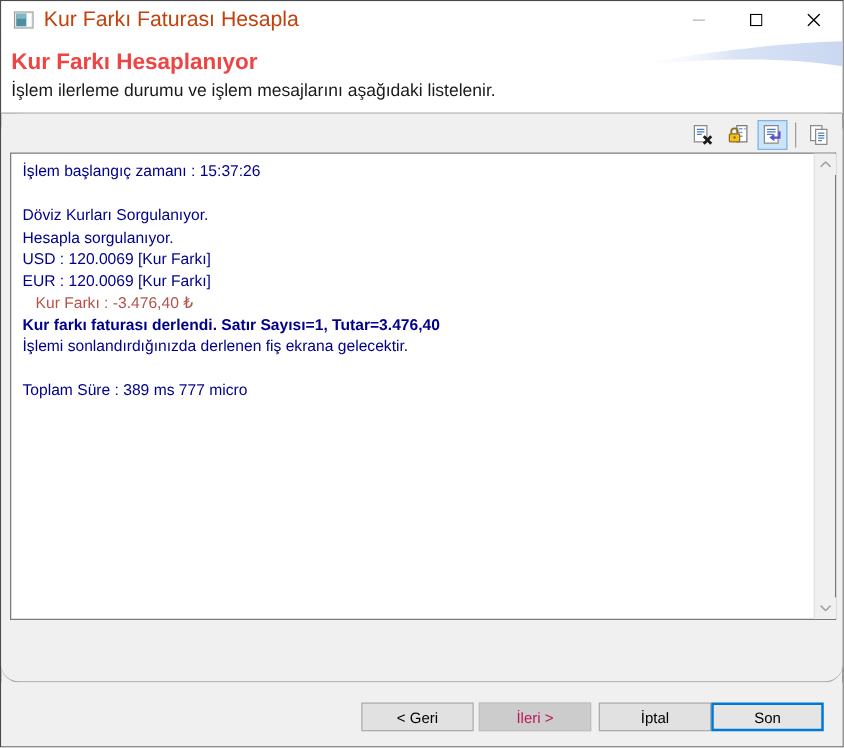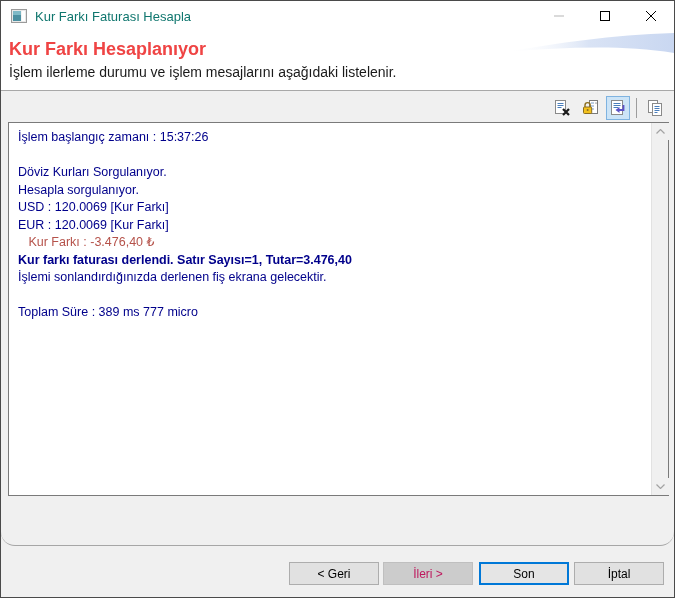--- a/index.html
+++ b/index.html
@@ -11,21 +11,21 @@
   .window {
     position:relative; width:675px; height:598px;
     border:1px solid #4a4a4a; background:#f0f0f0;
   }
   
   .titlebar {
     height:30px; background:#ffffff; display:flex; align-items:center;
     padding-left:10px; position:relative;
   }
   .app-icon { width:16px; height:14px; margin-right:8px; flex:0 0 auto; }
-  .title-text { font-size:13px; color:#0f766e; }
+  .title-text { font-size:17px; color:#c2410c; }
   .caption-buttons { position:absolute; right:0; top:0; height:30px; display:flex; }
   .caption-btn { width:46px; height:30px; display:flex; align-items:center; justify-content:center; background:transparent; border:none; }
   
   .header {
     height:60px; background:#ffffff; border-bottom:1px solid #a8a8a8;
     position:relative; overflow:hidden;
   }
   .header-title { position:absolute; left:8px; top:8px; font-size:18px; font-weight:bold; color:#ef4444; }
   .header-subtitle { position:absolute; left:8px; top:33px; font-size:14px; color:#1a1a1a; }
   .swoosh { position:absolute; top:0; right:0; }
@@ -202,17 +202,17 @@
               </svg>
           </span>
         </button>
       </div>
     </div>
   </div>
 
   <div class="footer">
     <button class="btn back">&lt; Geri</button>
     <button class="btn next" disabled="">İleri &gt;</button>
+    <button class="btn cancel">İptal</button>
     <button class="btn finish">Son</button>
-    <button class="btn cancel">İptal</button>
   </div>
 
 </div>
 
 </body></html>

